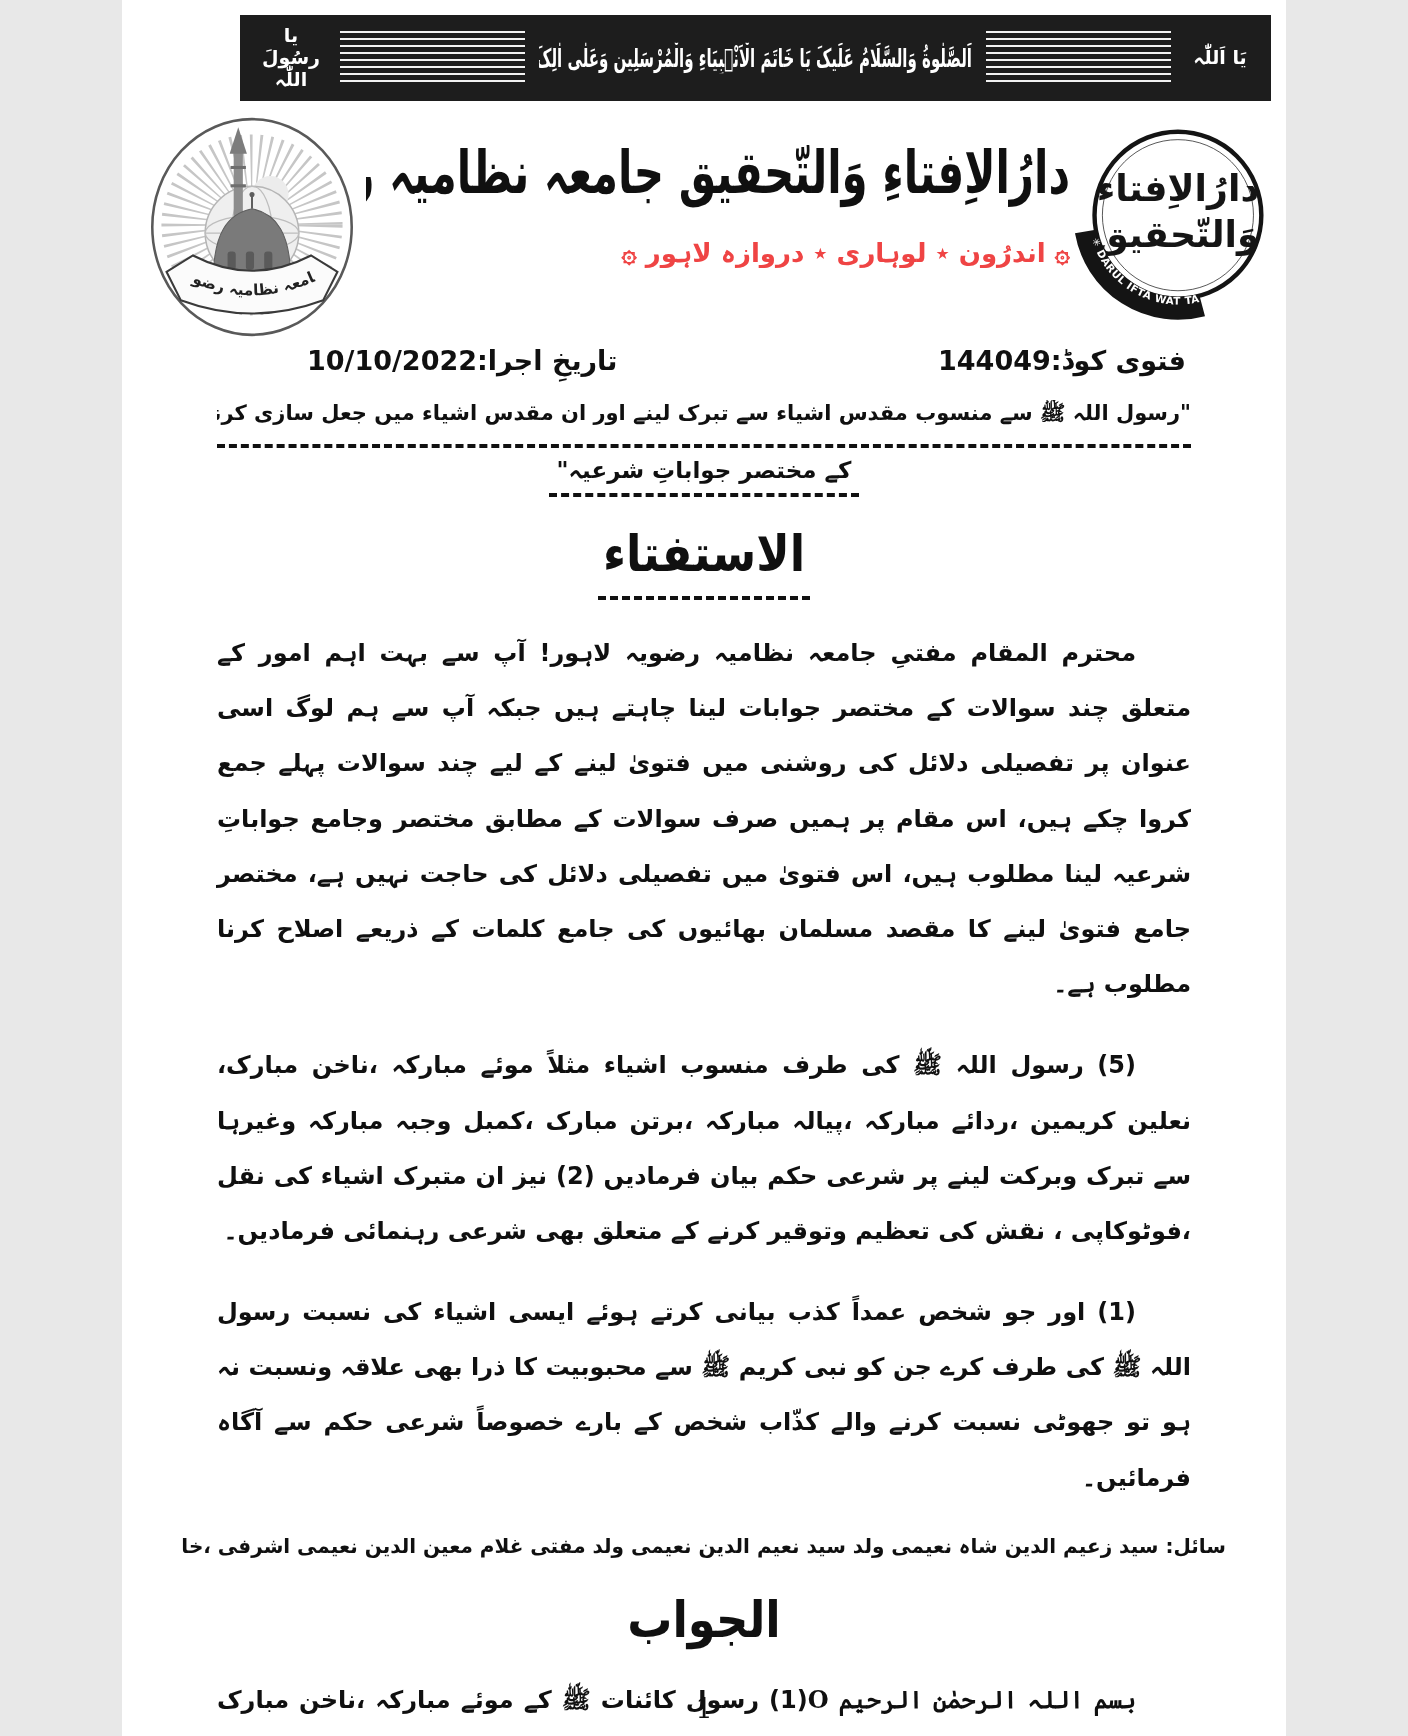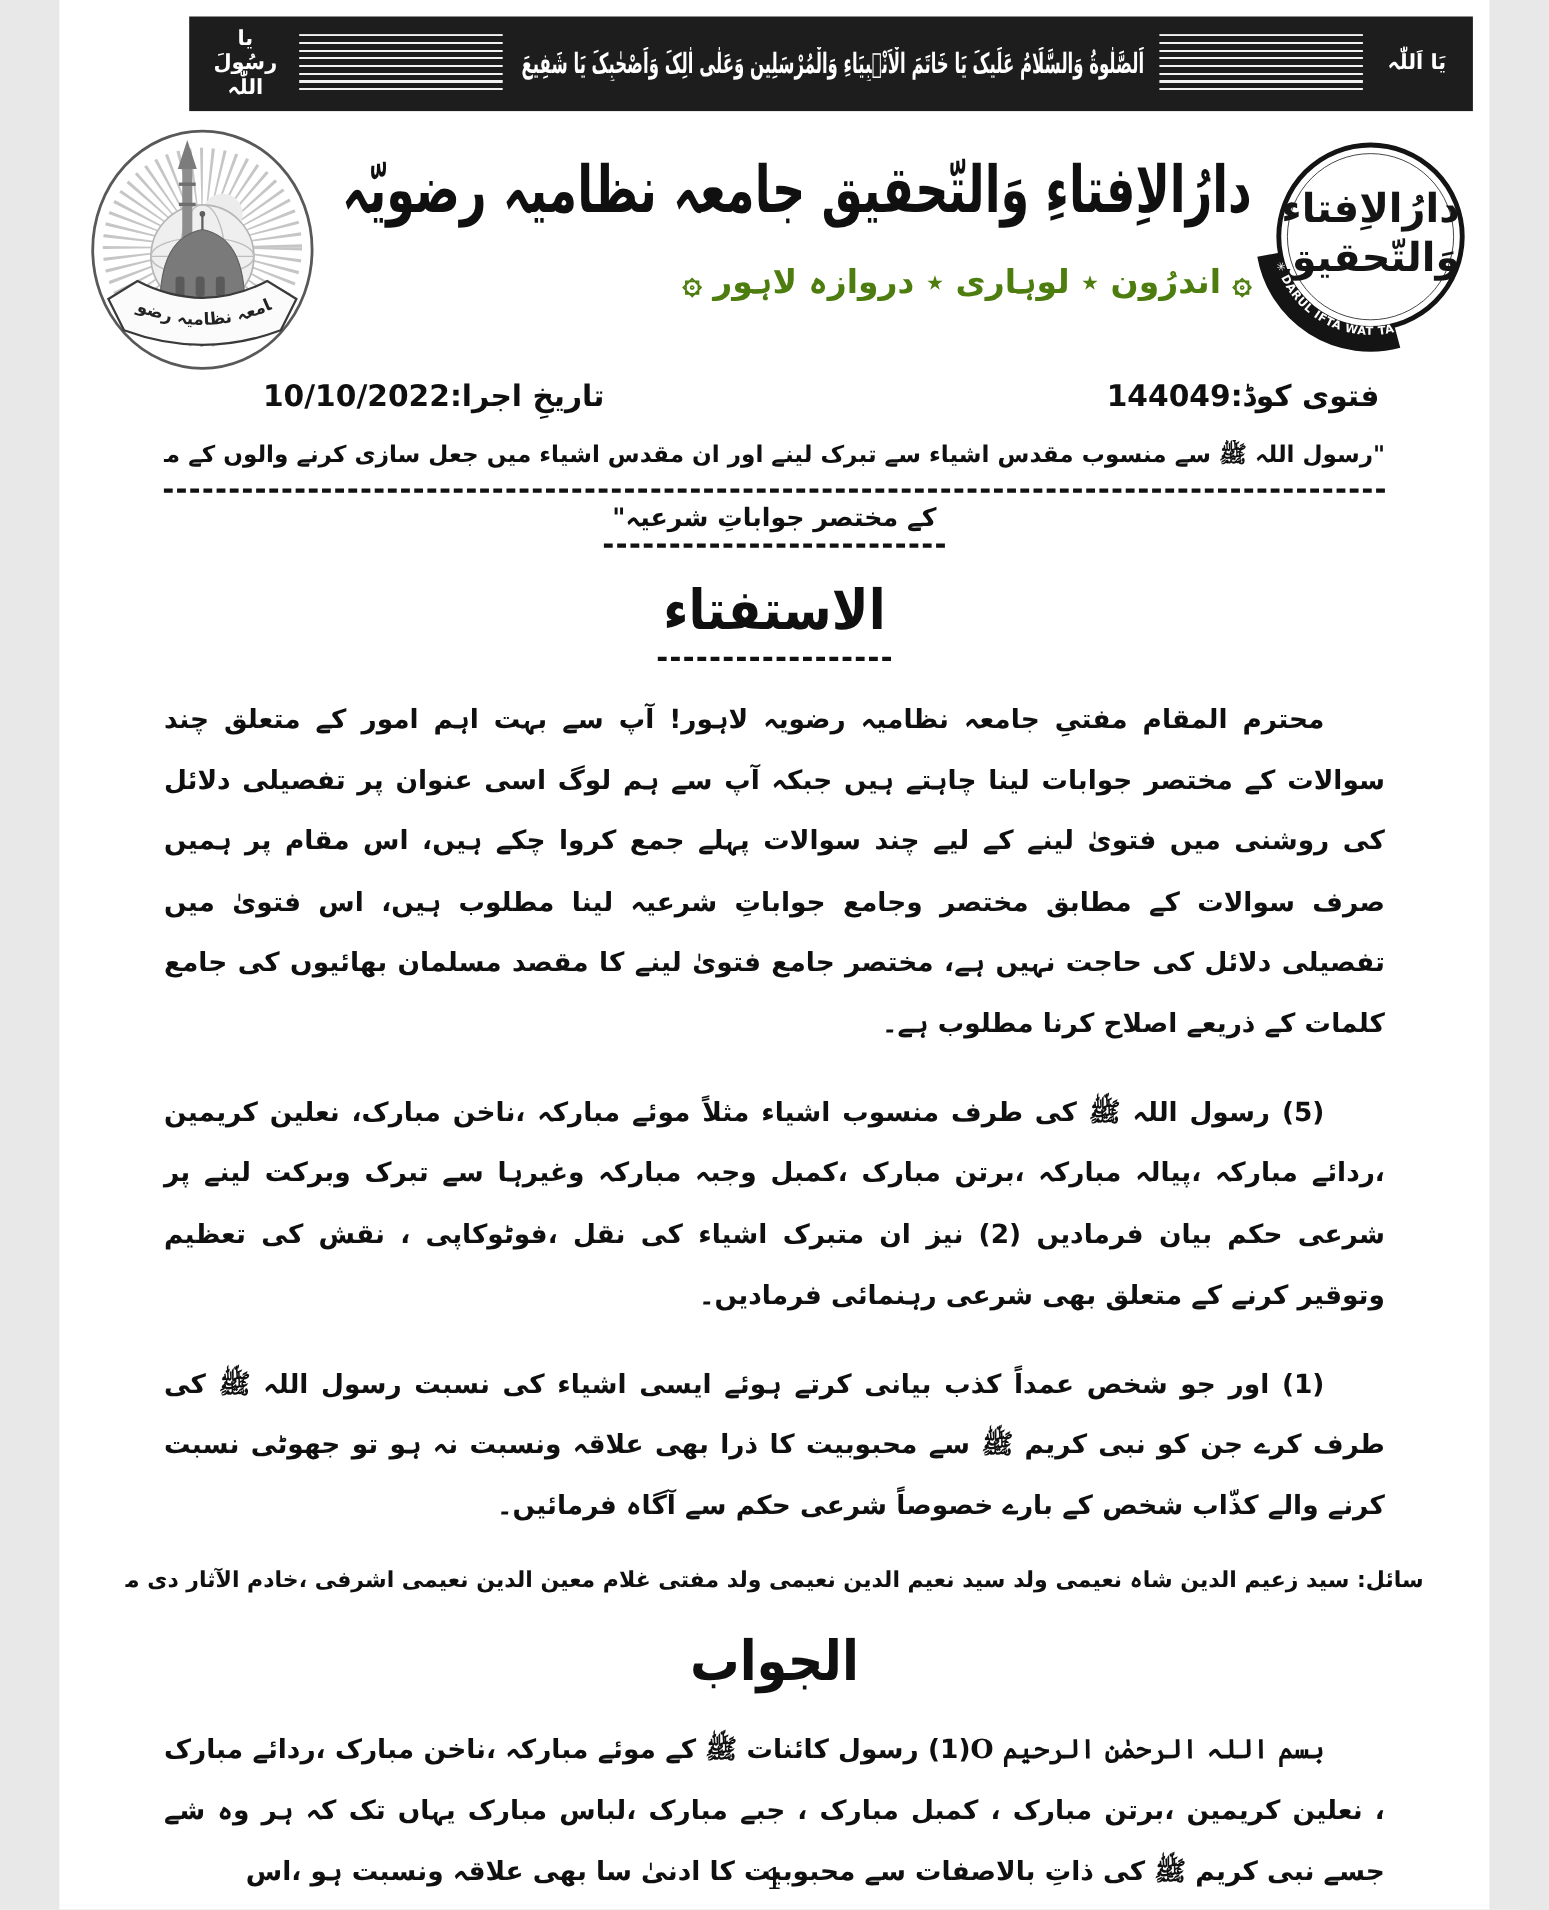--- a/index.html
+++ b/index.html
@@ -1,19 +1,19 @@
 <!DOCTYPE html>
 <html lang="ur"><head>
 <meta charset="utf-8">
 <style>
   * { margin:0; padding:0; box-sizing:border-box; }
   html,body { background:#e8e8e8; }
   .page {
     position:relative;
-    width:1300px; height:1736px;
+    width:1164px; height:1736px;
     margin:0 auto;
     background:#ffffff;
     color:#101010;
     overflow:hidden;
     font-family:"DejaVu Sans", sans-serif;
   }
 
   
   .top-band {
     margin:15px 15px 0 118px;
@@ -60,24 +60,24 @@
   .main-title {
     font-size:42px;
     font-weight:bold;
     line-height:1.35;
     transform:scaleY(1.4);
     transform-origin:center 60%;
     white-space:nowrap;
     padding-top:28px;
   }
   .header-subtitle {
-    font-size:30px;
+    font-size:26px;
     font-weight:bold;
     margin-top:38px;
-    color:#4d7c0f;
+    color:#ef4444;
   }
   .stamp { flex:0 0 208px; margin-top:8px;text-align:center; }
 
   
   .meta-row {
     display:flex;
     justify-content:space-between;
     padding:4px 100px 0 185px;
     font-size:27px;
     font-weight:bold;

